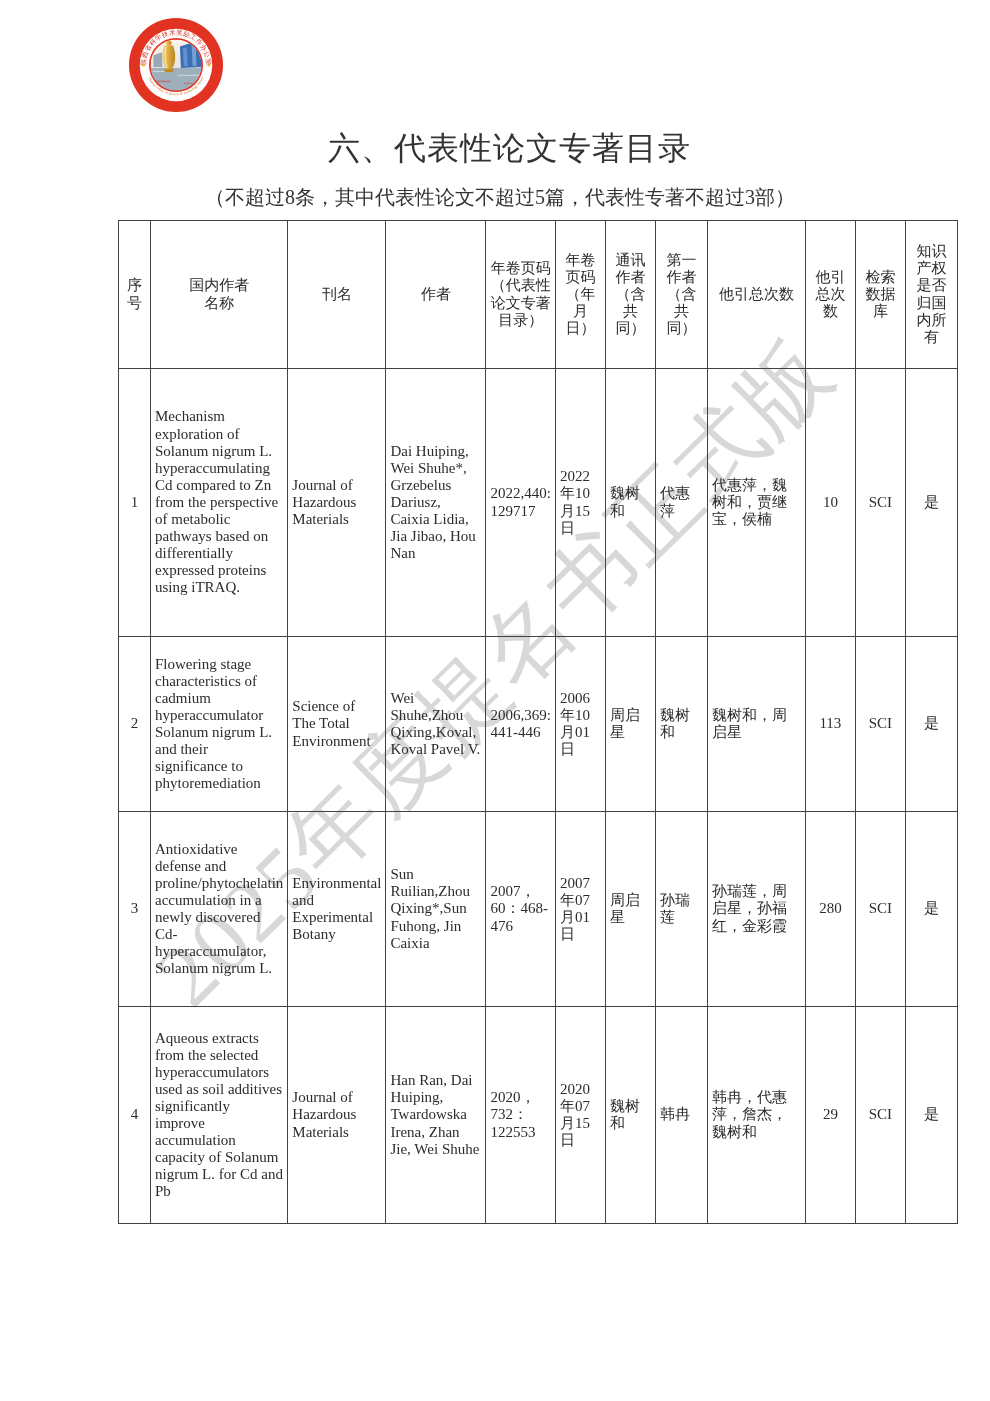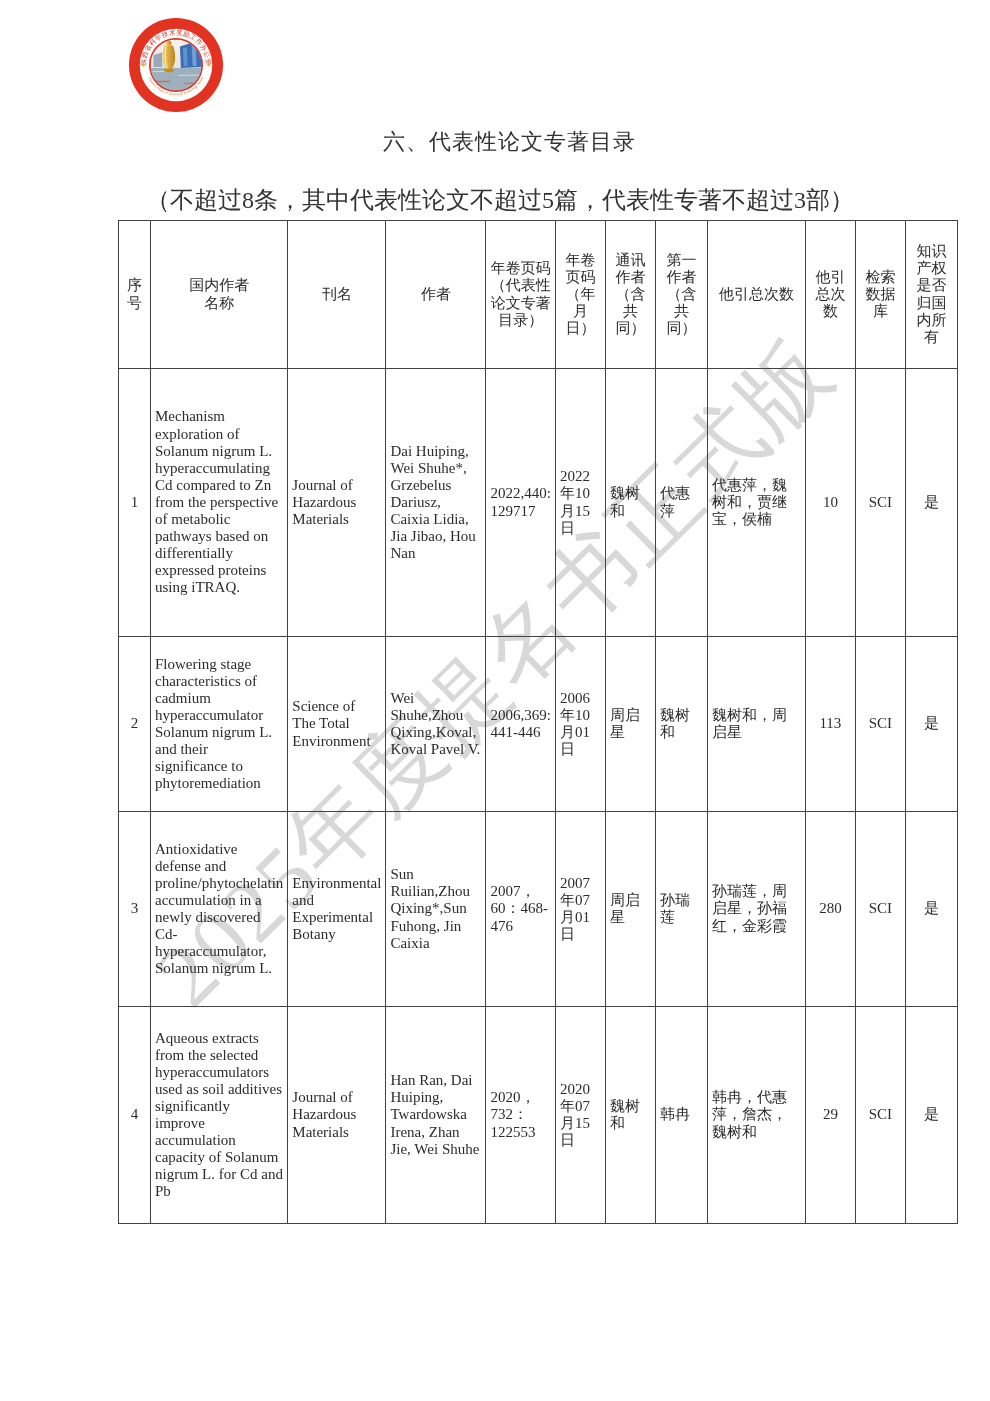--- a/index.html
+++ b/index.html
@@ -4,25 +4,25 @@
 <style>
   html,body{margin:0;padding:0;}
   body{
     width:990px;height:1401px;position:relative;overflow:hidden;
     background:#ffffff;color:#2d2d2d;
     font-family:"Liberation Serif","DejaVu Serif",serif;
   }
   .logo{position:absolute;left:127px;top:16px;width:98px;height:98px;}
   .title{
     position:absolute;left:118px;top:127px;width:783px;
-    text-align:center;font-size:22px;letter-spacing:1px;color:#333;
+    text-align:center;font-size:32px;letter-spacing:1px;color:#333;
   }
   .subtitle{
     position:absolute;left:50px;top:184px;width:900px;
-    text-align:center;font-size:24px;color:#333;
+    text-align:center;font-size:20px;color:#333;
   }
   .watermark{
     position:absolute;left:172px;top:940px;height:100px;line-height:100px;
     transform:rotate(-44.5deg);transform-origin:0 50%;
     font-size:88px;letter-spacing:2px;white-space:nowrap;
     color:#d8d8d8;z-index:0;pointer-events:none;
   }
   table.pub-table{
     position:absolute;left:118px;top:220px;z-index:1;
     border-collapse:collapse;table-layout:fixed;background:transparent;

